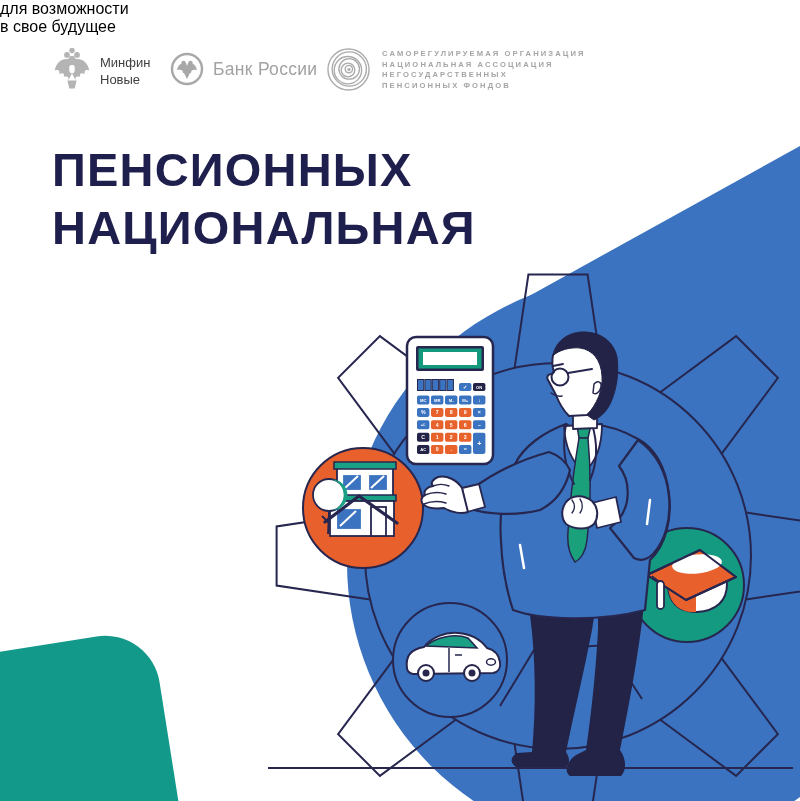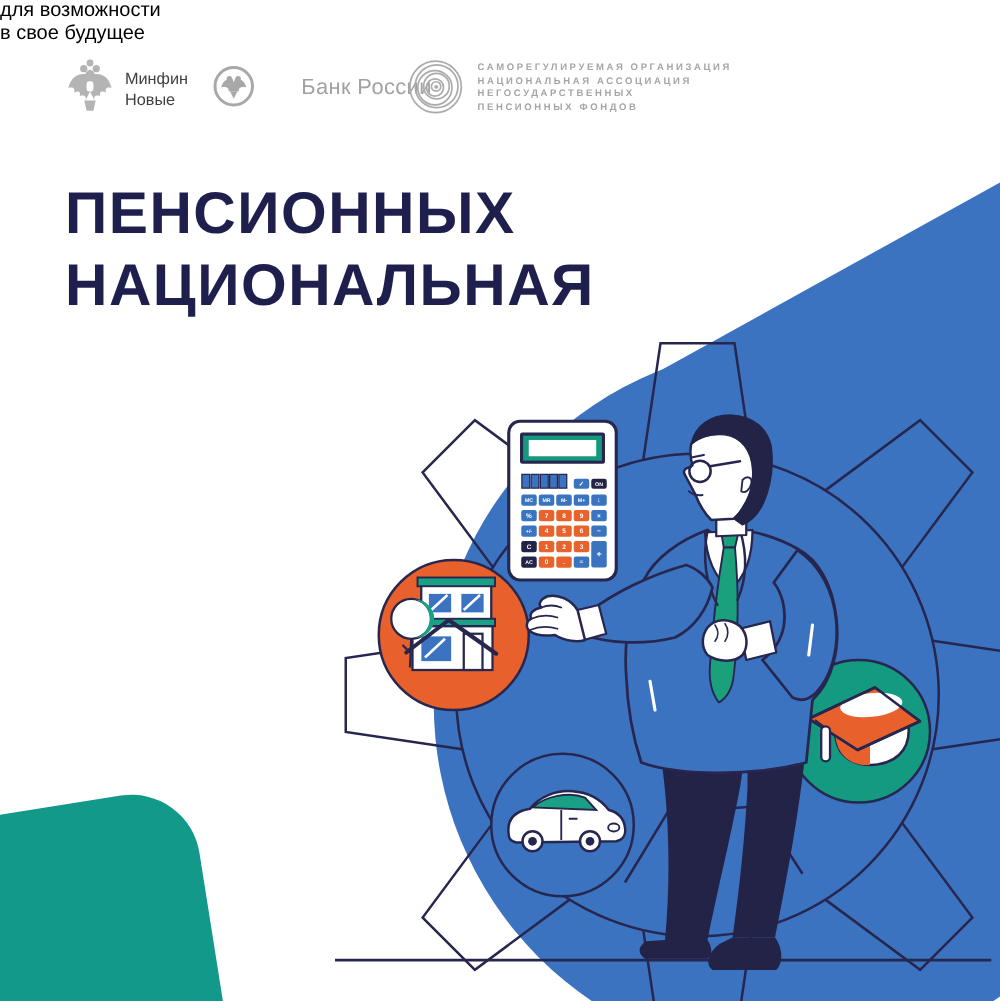--- a/index.html
+++ b/index.html
@@ -8,21 +8,21 @@
     font-family:"Liberation Sans", sans-serif;
   }
   .canvas svg{display:block;}
   .illustration{position:absolute;left:0;top:0;z-index:1;}
   .gear-line{fill:none;stroke:#26264f;stroke-width:2;}
   
   .logos{position:absolute;left:52px;top:42px;width:560px;height:62px;z-index:3;}
   .logo{position:absolute;display:flex;}
   .logo-minfin{left:0;top:1px;}
   .minfin-text{margin-left:8px;margin-top:11px;font-size:13px;line-height:17px;color:#404040;}
-  .logo-bank{left:118px;top:10px;align-items:center;gap:28px;}
+  .logo-bank{left:118px;top:10px;align-items:center;}
   .bank-label{margin-left:9px;font-size:17.5px;color:#a2a2a2;letter-spacing:0.3px;}
   .logo-napf{left:274px;top:5px;align-items:flex-end;}
   .napf-text{margin-left:11px;font-size:7.6px;line-height:10.8px;letter-spacing:2.1px;
              color:#a5a5a5;font-weight:600;white-space:nowrap;}
   
   .title{position:absolute;left:52px;top:141px;z-index:3;margin:0;
          font-size:47px;line-height:58px;font-weight:700;letter-spacing:1.2px;color:#1f1f4e;}
   .subtitle{position:absolute;left:53px;top:359px;z-index:3;margin:0;
             font-size:26.5px;line-height:36px;font-weight:400;letter-spacing:1.1px;color:#3d7cc2;}
   .calc-key-label{fill:#ffffff;font-weight:bold;text-anchor:middle;}

